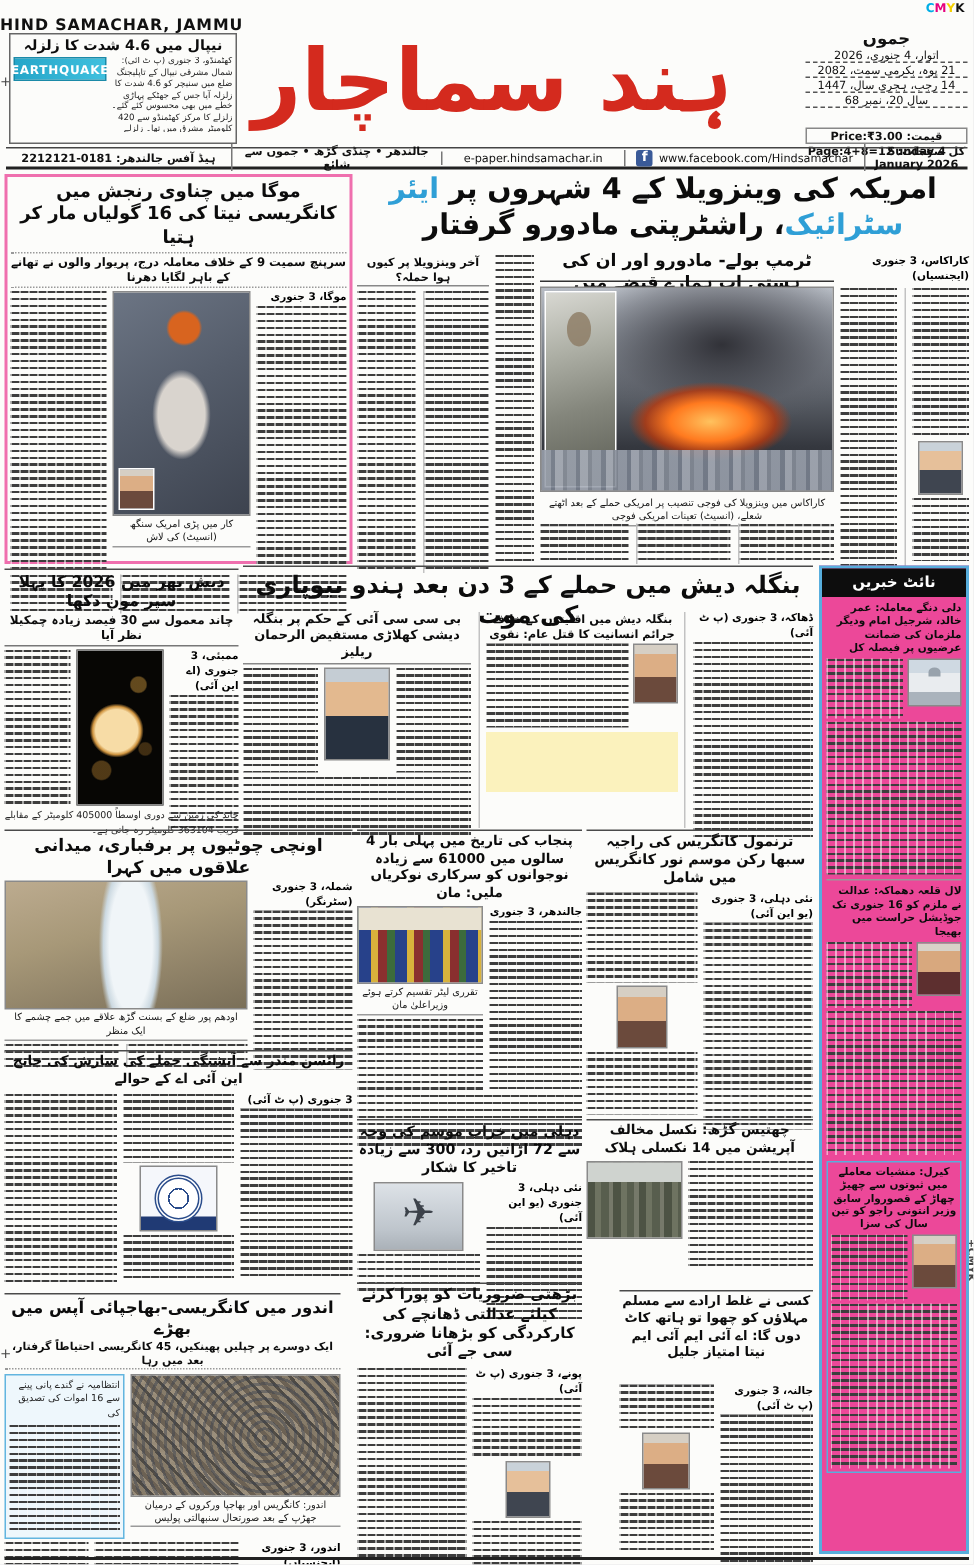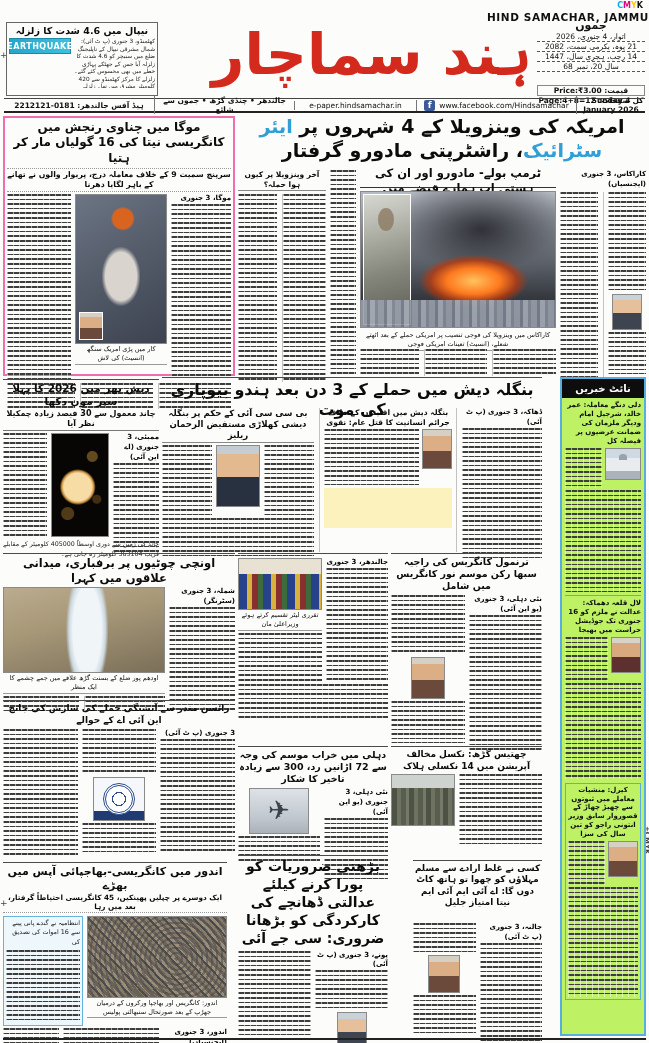--- a/index.html
+++ b/index.html
@@ -1,21 +1,21 @@
 <!DOCTYPE html>
 <html lang="ur"><head>
 <meta charset="utf-8">
 <style>
   *{margin:0;padding:0;box-sizing:border-box}
   html,body{background:#e9e9e9}
   body{font-family:"DejaVu Sans",sans-serif;color:#111}
   .page{position:relative;width:649px;height:1043px;margin:0 auto;background:#fcfcfa;overflow:hidden}
   .abs{position:absolute}
   .rtl{direction:rtl}
-  .ctr{text-align:right}
+  .ctr{text-align:left}
   .b{font-weight:bold}
   
   .tf{background-image:
       repeating-linear-gradient(to right,rgba(252,252,250,.55) 0 1px,transparent 1px 6px),
       repeating-linear-gradient(to bottom,#3d3d3d 0 1.6px,transparent 1.6px 4.6px)}
   .cols{display:flex;direction:rtl;gap:5px}
   .cols>div{flex:1}
   .cols.rule>div{border-left:1px solid #c2c2c2;padding-left:4px}
   .cols.rule>div:last-child{border-left:none;padding-left:0}
   .ph{position:relative;border:1px solid #8a8a8a;overflow:hidden}
@@ -217,21 +217,21 @@
         <div style="display:flex;direction:rtl;gap:4px;margin-top:2px">
           <div class="tf" style="flex:1;height:70px"></div>
           <div class="ph port3" style="width:44px;height:62px;flex:none"></div>
           <div class="tf" style="flex:1;height:70px"></div>
         </div>
         <div class="tf" style="height:40px;margin-top:3px"></div>
       </div>
     </div>
   </div>
 
-  <div class="abs" style="right:3px;top:377px;width:86px;height:659px;border:2px solid #58aedd;background:#bef264">
+  <div class="abs" style="right:3px;top:377px;width:100px;height:659px;border:2px solid #58aedd;background:#ec4899">
     <div class="hl" style="background:#0d0d0d;color:#fff;font-size:10px;height:19px;line-height:19px">نائٹ خبریں</div>
     <div style="padding:3px">
       <div class="hl rtl" style="font-size:7px;text-align:right">دلی دنگے معاملہ: عمر خالد، شرجیل امام ودیگر ملزمان کی ضمانت عرضیوں پر فیصلہ کل</div>
       <div style="display:flex;direction:rtl;gap:3px;margin-top:2px">
         <div class="ph court" style="width:36px;height:32px;flex:none"></div>
         <div class="tf" style="flex:1;height:40px"></div>
       </div>
       <div class="tf" style="height:102px;margin-top:2px"></div>
       <div style="border-top:1px solid #999;margin:3px 0"></div>
       <div class="hl rtl" style="font-size:7px;text-align:right">لال قلعہ دھماکہ: عدالت نے ملزم کو 16 جنوری تک جوڈیشل حراست میں بھیجا</div>
@@ -263,20 +263,21 @@
         <div class="cap">اودھم پور ضلع کے بسنت گڑھ علاقے میں جمے چشمے کا ایک منظر</div>
         <div class="cols rule" style="height:16px;margin-top:2px">
             <div class="tf"></div>
             <div class="tf"></div>
           </div>
       </div>
     </div>
   </div>
 
   <div class="abs rule-t" style="left:238px;top:553px;width:150px;height:189px;padding-top:2px">
+    <div class="hl" style="font-size:9px">پنجاب کی تاریخ میں پہلی بار 4 سالوں میں 61000 سے زیادہ نوجوانوں کو سرکاری نوکریاں ملیں: مان</div>
     <div style="display:flex;direction:rtl;gap:4px;margin-top:2px">
       <div style="width:62px">
         <div class="dl">جالندھر، 3 جنوری</div>
         <div class="tf" style="height:112px"></div>
       </div>
       <div style="flex:1">
         <div class="ph troops" style="width:100%;height:52px;background:linear-gradient(to bottom,#e8e2d2 0 30%,transparent 30%),repeating-linear-gradient(to right,#27418a 0 8px,#d8b23c 8px 13px,#8a2f2f 13px 19px,#3c6b3c 19px 24px)"></div>
         <div class="cap">تقرری لیٹر تقسیم کرتے ہوئے وزیراعلیٰ مان</div>
         <div class="tf" style="height:48px;margin-top:2px"></div>
       </div>
@@ -357,21 +358,21 @@
       </div>
       <div class="tf" style="flex:1"></div>
       <div style="width:56px">
         <div class="tf" style="height:16px"></div>
 
       </div>
     </div>
   </div>
 
   <div class="abs rule-t" style="left:238px;top:855px;width:150px;height:181px;padding-top:2px">
-    <div class="hl" style="font-size:14px">بڑھتی ضروریات کو پورا کرنے کیلئے عدالتی ڈھانچے کی کارکردگی کو بڑھانا ضروری: سی جے آئی</div>
+    <div class="hl" style="font-size:10px">بڑھتی ضروریات کو پورا کرنے کیلئے عدالتی ڈھانچے کی کارکردگی کو بڑھانا ضروری: سی جے آئی</div>
     <div style="display:flex;direction:rtl;gap:4px;margin-top:3px;height:126px">
       <div style="flex:1">
         <div class="dl">پونے، 3 جنوری (پ ٹ آئی)</div>
         <div class="tf" style="height:40px"></div>
         <div class="ph port1" style="width:30px;height:38px;margin:2px auto"></div>
         <div class="tf" style="height:30px"></div>
       </div>
       <div class="tf" style="flex:1"></div>
     </div>
   </div>

